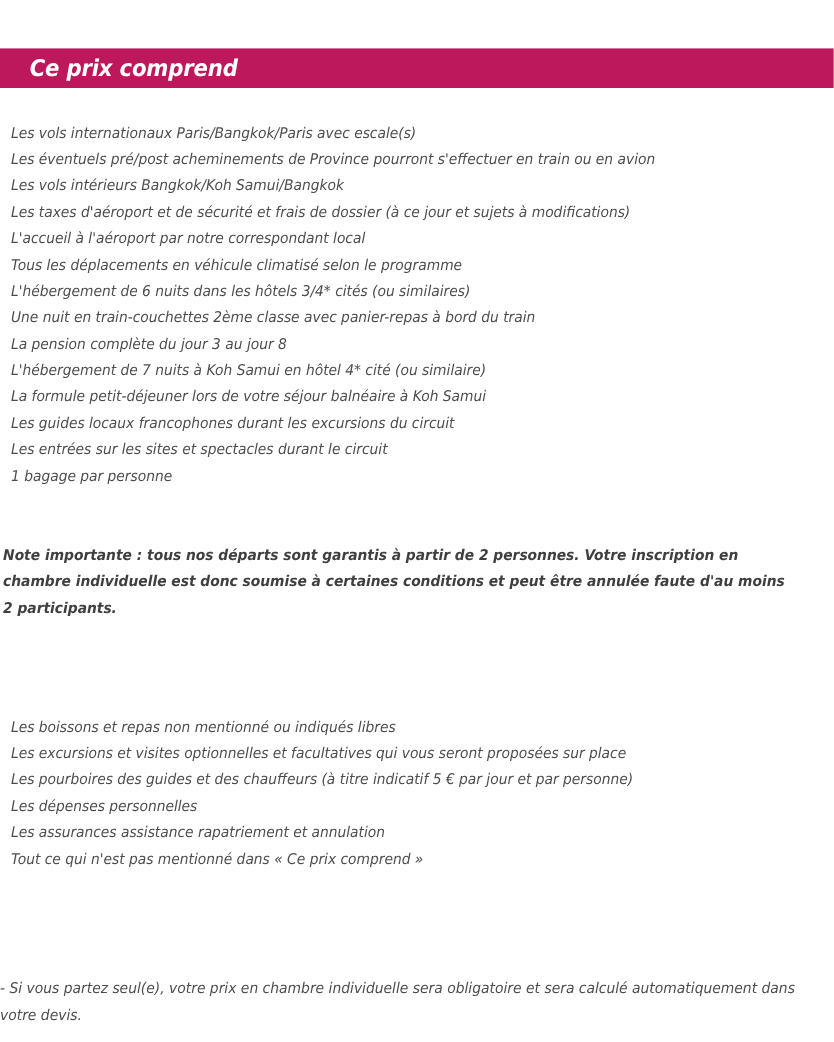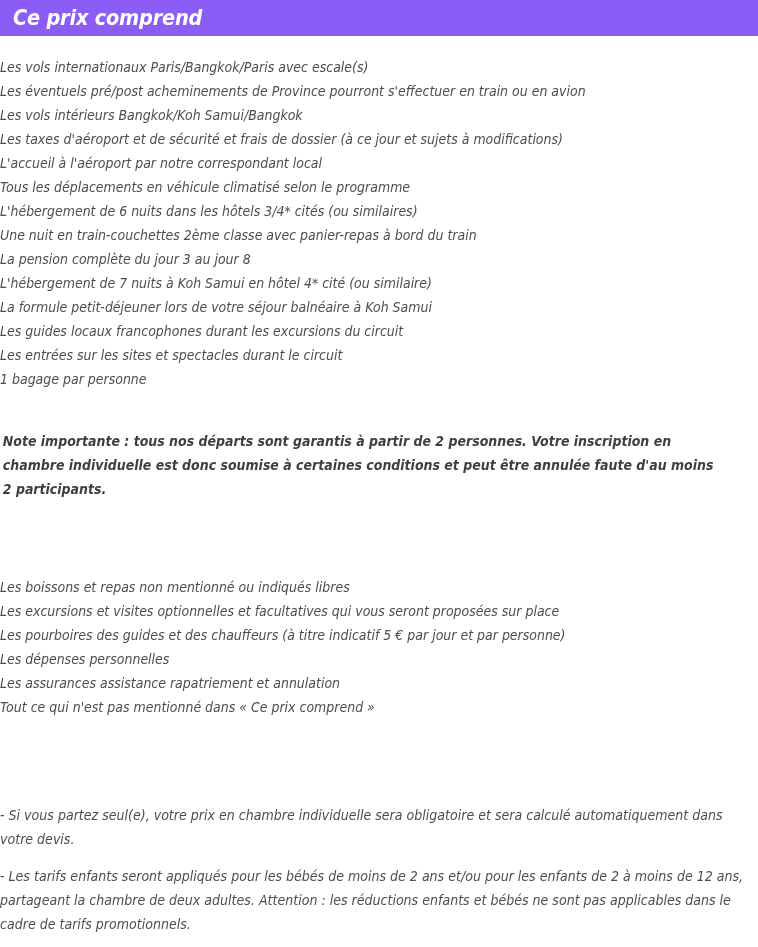--- a/index.html
+++ b/index.html
@@ -13,46 +13,47 @@
     background: #ffffff;
     font-family: "Liberation Sans", sans-serif;
     overflow: hidden;
   }
   .page {
     width: 758px;
     position: relative;
   }
   
   .section-header {
-    background: #8b5cf6;
+    background: #be185d;
     height: 36px;
     display: flex;
     align-items: center;
-    padding: 0 0 0 13px;
+    padding: 0 0 0 27px;
     box-sizing: border-box;
+    margin-top: 44px;
   }
   .section-header .section-title {
     color: #ffffff;
     font-family: "DejaVu Sans", sans-serif;
     font-size: 21px;
     font-style: italic;
     font-weight: bold;
     letter-spacing: -0.2px;
     line-height: 1;
     transform: scaleX(0.92);
     transform-origin: left center;
     white-space: nowrap;
   }
   
   .section-body {
     padding: 0;
   }
   .list {
     list-style: none;
-    margin: 0;
+    margin: 10px;
     padding: 0;
   }
   .list li {
     color: #4d4d4d;
     font-family: "DejaVu Sans", sans-serif;
     font-size: 13.5px;
     font-style: italic;
     line-height: 24px;
     height: 24px;
     white-space: nowrap;

